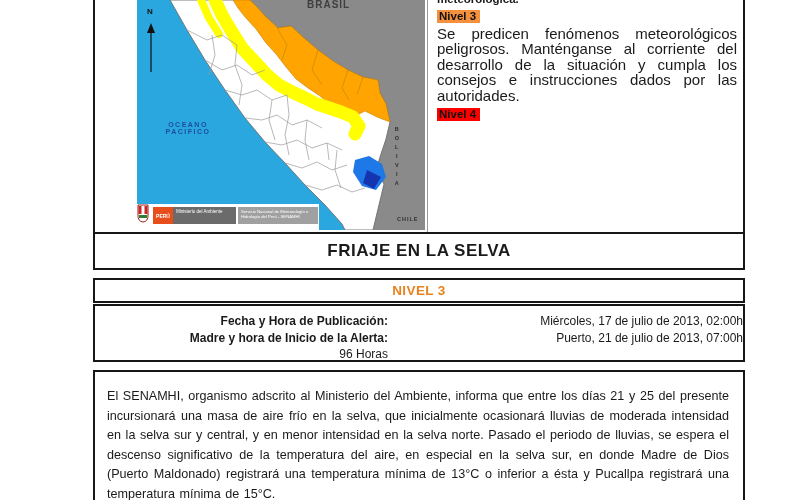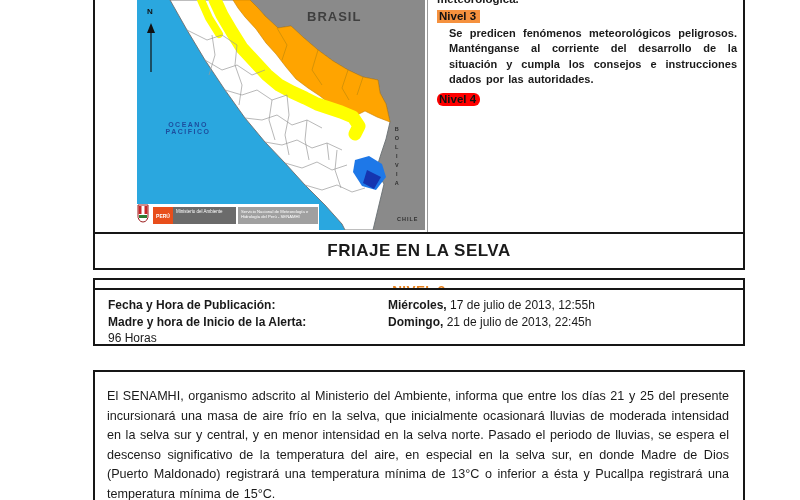--- a/index.html
+++ b/index.html
@@ -9,46 +9,46 @@
     font-family:"Liberation Sans", sans-serif;
   }
   
   .vline{position:absolute;top:0;width:2px;height:232px;background:#161616;}
   .vdivider{position:absolute;top:0;width:1px;height:232px;background:#9a9a9a;}
   
   .map{position:absolute;left:137px;top:0;width:288px;height:230px;overflow:hidden;}
   .map svg{position:absolute;left:0;top:0;}
   .maplabel{position:absolute;font-weight:bold;line-height:1.05;}
   .lbl-n{left:10px;top:8px;font-size:8px;color:#111;}
-  .lbl-brasil{left:170px;top:10px;font-size:13px;color:#3f3f3f;letter-spacing:1px;}
+  .lbl-brasil{left:170px;top:0;font-size:10px;color:#3f3f3f;letter-spacing:1px;}
   .lbl-oceano{left:28px;top:121px;font-size:7px;color:#1d4e9e;letter-spacing:1.5px;text-align:center;width:46px;}
   .lbl-bolivia{left:256px;top:126px;font-size:5.5px;color:#2f2f2f;writing-mode:vertical-lr;text-orientation:upright;letter-spacing:3px;}
   .lbl-chile{left:260px;top:217px;font-size:5.5px;color:#2f2f2f;letter-spacing:1px;}
   .mfooter{position:absolute;left:0;top:204px;width:182px;height:26px;background:#ffffff;}
   .mf-block{position:absolute;top:3px;height:17px;color:#fff;overflow:hidden;}
   .mf-peru{left:16px;width:20px;background:#e84e1b;font-weight:bold;font-size:5px;display:flex;align-items:center;justify-content:center;}
   .mf-min{left:36px;width:63px;background:#6b6b6b;font-size:4.5px;line-height:1.2;padding:2px 2px 0 3px;box-sizing:border-box;}
   .mf-sen{left:101px;width:80px;background:#a0a0a0;font-size:4.2px;line-height:1.2;padding:2px 2px 0 3px;box-sizing:border-box;}
   .coat{position:absolute;left:2px;top:3px;}
   
   .alert-col{position:absolute;left:437px;top:0;width:300px;}
   .cutline{margin-top:-7px;font-size:11.5px;font-weight:bold;}
   .hl{display:inline-block;margin-top:5px;padding:0 4px 1px 2px;font-size:11.5px;font-weight:bold;color:#111;}
-  .alert-col p{margin:2px 0 0 12px;font-size:11px;font-weight:bold;line-height:15.4px;
+  .alert-col p{margin:2px 0 0 0;font-size:15px;font-weight:normal;line-height:15.4px;
     text-align:justify;text-align-last:left;word-spacing:1.5px;}
   
   .box{position:absolute;left:93px;width:652px;border:2px solid #161616;box-sizing:border-box;background:#fff;}
   .title-box{top:232px;height:38px;display:flex;align-items:center;justify-content:center;}
   .title-box span{font-size:17px;font-weight:bold;letter-spacing:.5px;}
   .level-box{top:278px;height:25px;display:flex;align-items:center;justify-content:center;}
   .level-box span{font-size:13.5px;font-weight:bold;letter-spacing:.4px;}
-  .dates-box{top:288px;height:58px;padding:7px 0 0 13px;}
+  .dates-box{top:304px;height:58px;padding:7px 0 0 13px;text-align:right;}
   .drow{display:grid;grid-template-columns:280px 1fr;line-height:16.5px;font-size:12px;}
   .drow .dlabel{font-weight:bold;}
-  .drow .dday{font-weight:bold;}
+  .drow .dday{font-weight:normal;}
   .body-box{top:370px;height:140px;padding:15px 14px 0 12px;}
   .body-box p{margin:0;font-size:12.6px;line-height:19.5px;text-align:justify;text-align-last:left;word-spacing:1px;}
 </style>
 </head>
 <body>
 
 <div>
 
   <div class="vline" style="left:93px;"></div>
   <div class="vline" style="left:743px;"></div>
@@ -122,39 +122,39 @@
       <div class="mf-block mf-peru">PERÚ</div>
       <div class="mf-block mf-min">Ministerio del Ambiente</div>
       <div class="mf-block mf-sen">Servicio Nacional de Meteorología e Hidrología del Perú - SENAMHI</div>
     </div>
   </div>
 
   <div class="alert-col">
     <div class="cutline">meteorológica.</div>
     <span class="hl" style="background: rgb(245, 145, 62);">Nivel 3</span>
     <p>Se predicen fenómenos meteorológicos peligrosos. Manténganse al corriente del desarrollo de la situación y cumpla los consejos e instrucciones dados por las autoridades.</p>
-    <span class="hl" style="background: rgb(255, 0, 0); border-radius: 6px;">Nivel 4</span>
+    <span class="hl" style="background: rgb(255, 0, 0);">Nivel 4</span>
   </div>
 
   <div class="box title-box">
     <span>FRIAJE EN LA SELVA</span>
   </div>
 
   <div class="box level-box">
     <span style="color: rgb(232, 130, 30);">NIVEL 3</span>
   </div>
 
   <div class="box dates-box">
     <div class="drow">
       <span class="dlabel">Fecha y Hora de Publicación:</span>
-      <span class="dval"><span class="dday">Miércoles,</span><span> 17 de julio de 2013, 12:55h</span></span>
+      <span class="dval"><span class="dday">Miércoles,</span><span> 17 de julio de 2013, 02:00h</span></span>
     </div>
     <div class="drow">
       <span class="dlabel">Madre y hora de Inicio de la Alerta:</span>
-      <span class="dval"><span class="dday">Domingo,</span><span> 21 de julio de 2013, 22:45h</span></span>
+      <span class="dval"><span class="dday">Puerto,</span><span> 21 de julio de 2013, 07:00h</span></span>
     </div>
     <div class="drow">
       <span class="dval"><span class="dday"></span><span>96 Horas</span></span>
     </div>
   </div>
 
   <div class="box body-box">
     <p>El SENAMHI, organismo adscrito al Ministerio del Ambiente, informa que entre los días 21 y 25 del presente incursionará una masa de aire frío en la selva, que inicialmente ocasionará lluvias de moderada intensidad en la selva sur y central, y en menor intensidad en la selva norte. Pasado el periodo de lluvias, se espera el descenso significativo de la temperatura del aire, en especial en la selva sur, en donde Madre de Dios (Puerto Maldonado) registrará una temperatura mínima de 13°C o inferior a ésta y Pucallpa registrará una temperatura mínima de 15°C.</p>
   </div>
 

